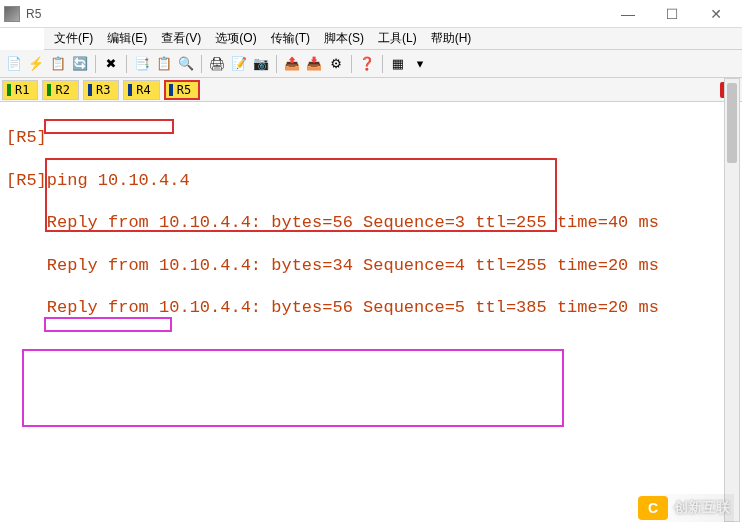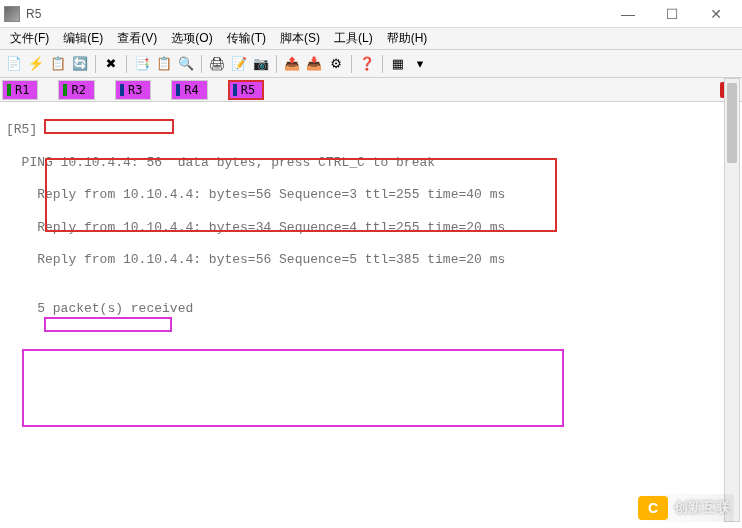--- a/index.html
+++ b/index.html
@@ -34,20 +34,21 @@
     display: flex; align-items: center; justify-content: center;
     color: #666; font-size: 14px;
   }
   .menubar {
     height: 22px;
     background: #f5f5f5;
     display: flex;
     align-items: center;
     border-bottom: 1px solid #d0d0d0;
     padding: 0 4px;
+    margin-left: 44px;
   }
   .menubar .menu-item {
     padding: 2px 6px;
     margin-right: 2px;
     color: #000;
   }
   .toolbar {
     height: 28px;
     background: #f5f5f5;
     display: flex;
@@ -67,23 +68,23 @@
     background: #f5f5f5;
     display: flex;
     align-items: center;
     border-bottom: 1px solid #d0d0d0;
     padding: 0 2px;
   }
   .tabbar .tab {
     display: flex; align-items: center;
     height: 20px;
     padding: 0 8px 0 4px;
-    margin-right: 20px;
+    margin-right: 4px;
     border: 1px solid #ccc;
-    background: #d946ef;
+    background: #fde047;
     font-family: Consolas, monospace;
     font-size: 12px;
   }
   .tabbar .tab.active { border: 2px solid #d83030; padding: 0 7px 0 3px; }
   .tab .tab-dot {
     width: 4px; height: 12px;
     margin-right: 4px;
   }
   .tab .tab-dot.green { background: #0a8a0a; }
   .tab .tab-dot.navy  { background: #0a3a90; }
@@ -95,23 +96,23 @@
     color: #fff;
     display:flex;align-items:center;justify-content:center;
     font-size: 11px;
     font-weight: bold;
     border-radius: 2px;
   }
   .terminal {
     position: relative;
     padding: 4px 6px;
     font-family: Consolas, "Courier New", monospace;
-    font-size: 13px;
+    font-size: 17px;
     line-height: 1.25;
-    color: #737373;
+    color: #c2410c;
     white-space: pre;
     height: 420px;
     overflow: hidden;
   }
   .scroll-area {
     position: absolute;
     right: 2px;
     top: 78px;
     bottom: 6px;
     width: 16px;
@@ -230,26 +231,25 @@
   </div>
   <div class="tab active">
     <div class="tab-dot navy"></div>
     <span>R5</span>
   </div>
   <div class="tab-close">✕</div>
 </div>
 
 <div class="terminal">
 <span class="term-block">[R5]</span>
-<span class="term-block">  PING 10.10.4.4: 56  data bytes, press CTRL_C to break</span>
+<span class="term-block">[R5]ping 10.10.4.4</span>
 <span class="term-block">    Reply from 10.10.4.4: bytes=56 Sequence=3 ttl=255 time=40 ms</span>
 <span class="term-block">    Reply from 10.10.4.4: bytes=34 Sequence=4 ttl=255 time=20 ms</span>
 <span class="term-block">    Reply from 10.10.4.4: bytes=56 Sequence=5 ttl=385 time=20 ms</span>
 <span class="term-block"></span>
-<span class="term-block">    5 packet(s) received</span>
 
 
 <span class="term-block"></span>
 
 
 
 
 
 
 

